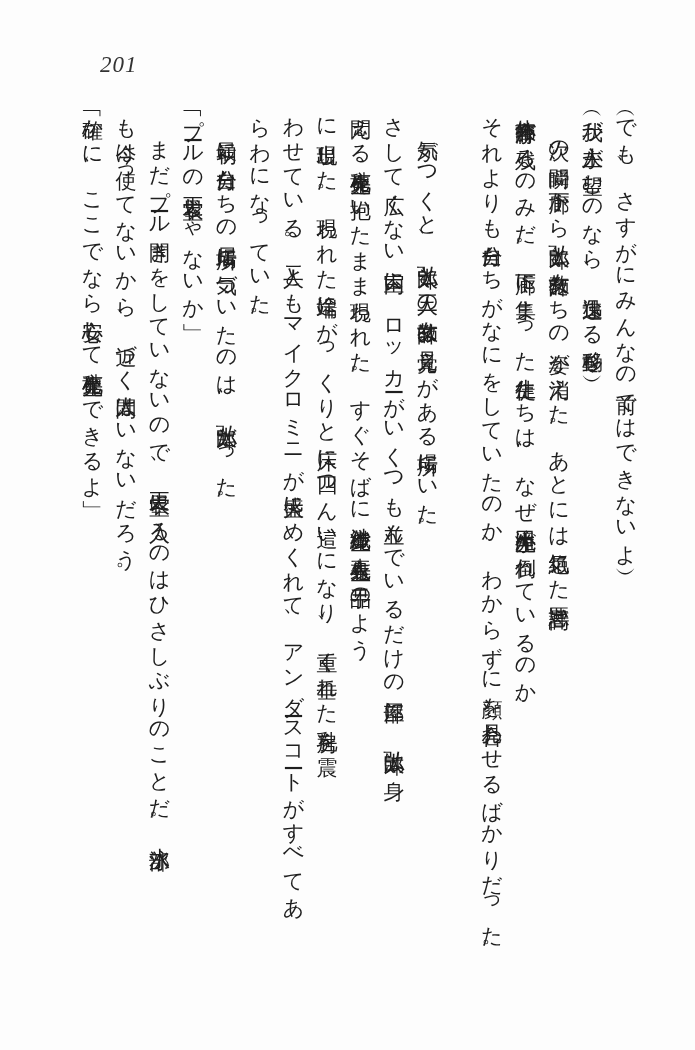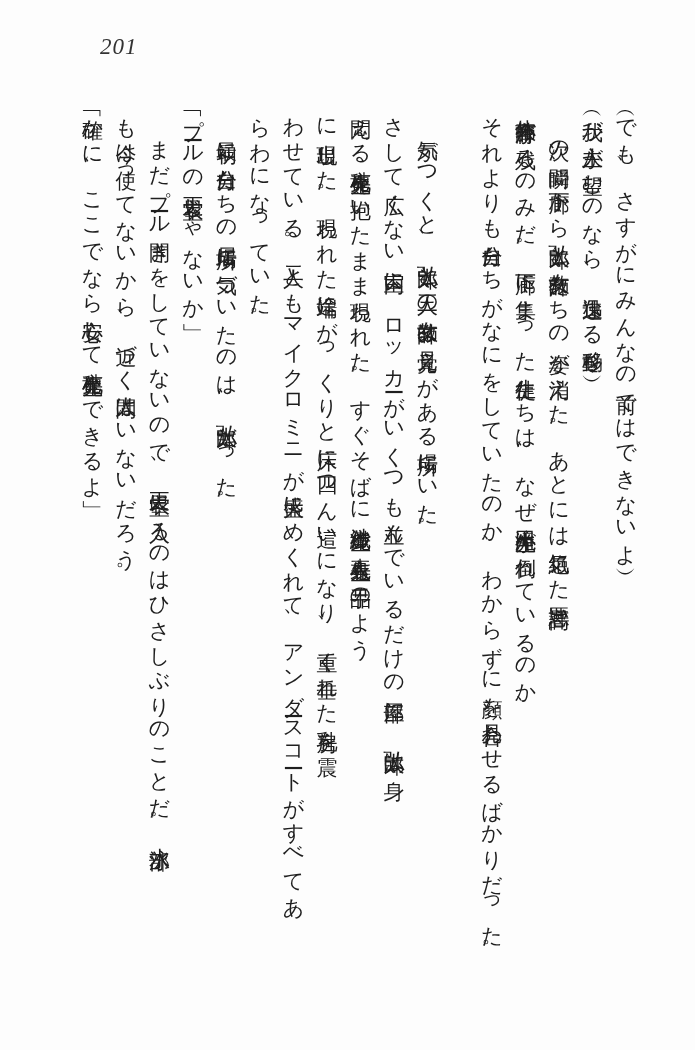--- a/index.html
+++ b/index.html
@@ -12,21 +12,21 @@
     width: 695px;
     height: 1050px;
     background: #fdfdfd;
     overflow: hidden;
     font-family: "Liberation Serif", "DejaVu Serif", serif;
     color: #1e1e1e;
   }
   .page-number {
     position: absolute;
     left: 100px;
-    top: 34px;
+    top: 52px;
     font-size: 23px;
     font-style: italic;
     color: #333333;
     letter-spacing: 1px;
   }
   .text-block {
     position: absolute;
     top: 103px;
     right: 58px;
     height: 880px;

